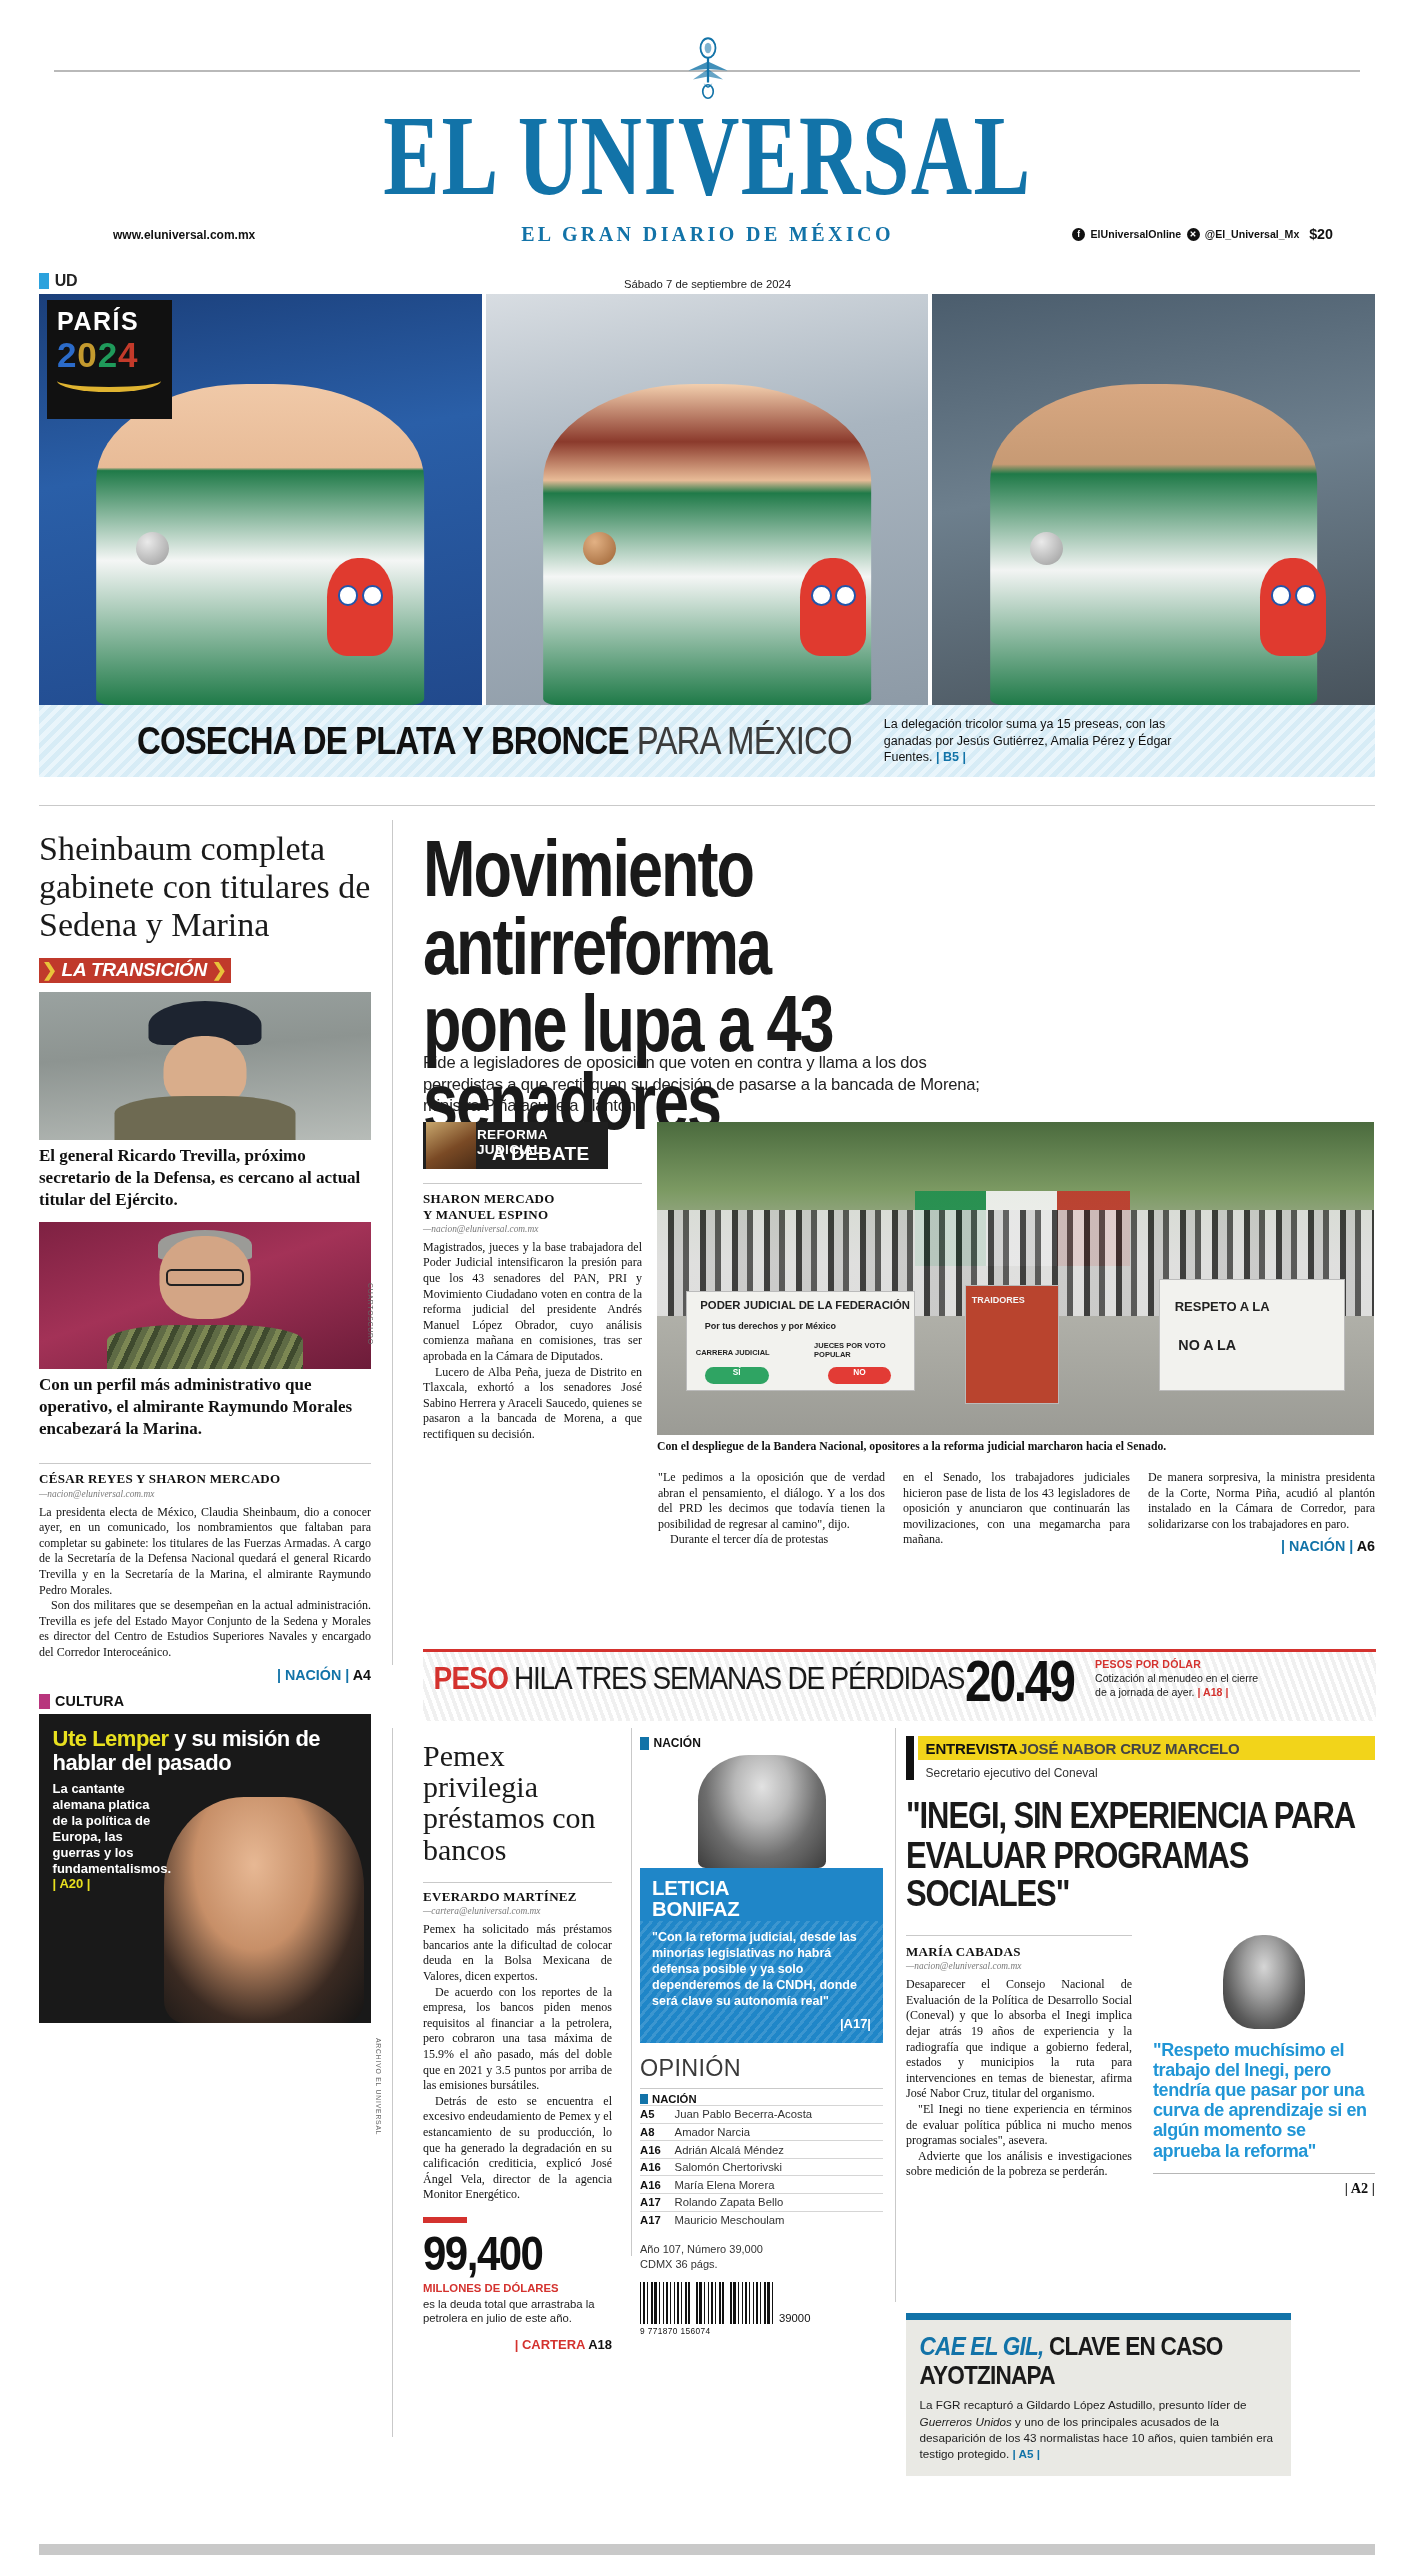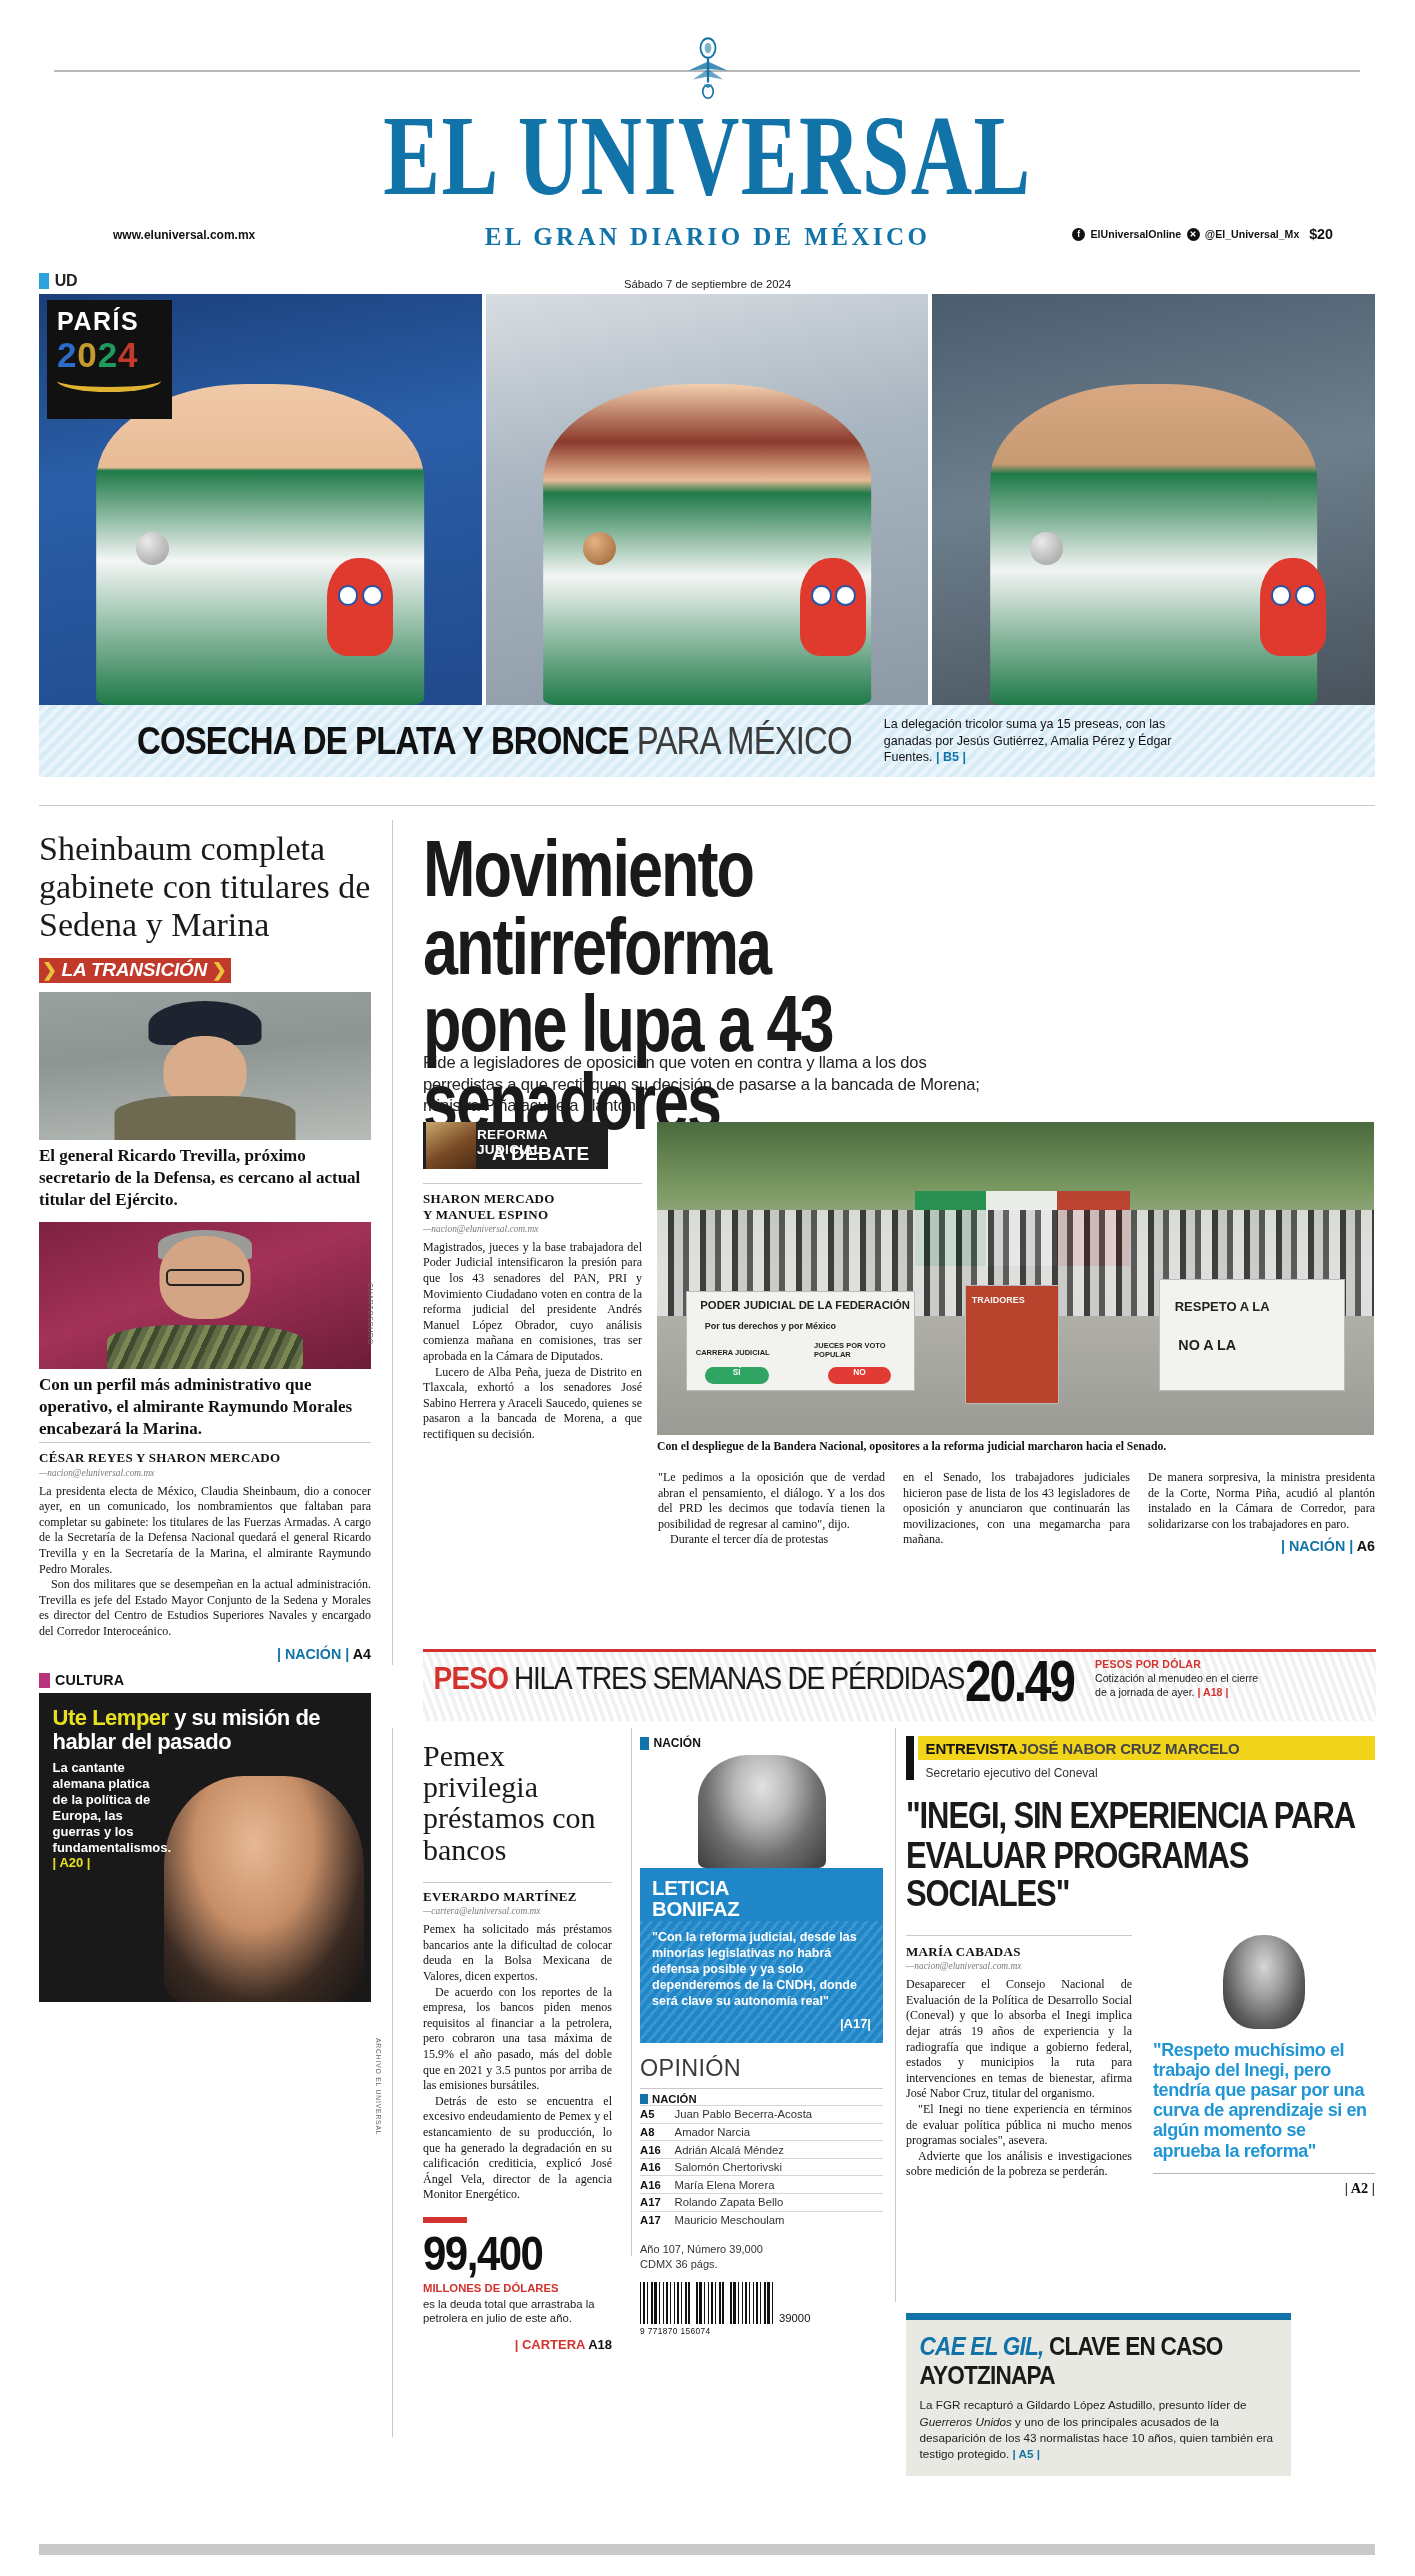--- a/index.html
+++ b/index.html
@@ -19,21 +19,21 @@
   .mh-title {
     position:absolute; left:0; right:0; top:98px; text-align:center;
     font-family:"Liberation Serif", serif; font-weight:bold;
     font-size:85px; letter-spacing:1.5px; color:#1273a8;
     line-height:1.0;
     transform:scaleY(1.35); transform-origin: top center;
   }
   .mh-sub {
     position:absolute; left:0; right:0; top:223px; text-align:center;
     font-family:"Liberation Serif", serif; font-weight:bold;
-    font-size:25px; letter-spacing:3.4px; color:#1273a8;
+    font-size:20px; letter-spacing:3.4px; color:#1273a8;
   }
   .mh-url { position:absolute; left:113px; top:228px; font-family:"Liberation Sans",sans-serif; font-size:12px; font-weight:bold; color:#111; }
   .mh-social { position:absolute; right:82px; top:226px; display:flex; align-items:center; gap:5.3px; font-family:"Liberation Sans",sans-serif; font-size:10.6px; font-weight:bold; color:#111; }
   .soc-ic { display:inline-block; width:13px; height:13px; border-radius:50%; background:#111; color:#fff; font-size:8.3px; line-height:13px; text-align:center; }
   .mh-price { font-size:14.3px; font-weight:bold; margin-left:4.5px; }
   .mh-date { position:absolute; left:0; right:0; top:278px; text-align:center; font-family:"Liberation Sans",sans-serif; font-size:11.3px; color:#222; }
   .mh-ud { position:absolute; left:39px; top:272px; display:flex; align-items:center; gap:6px; }
   .mh-ud-sq { width:9.8px; height:16px; background:#2ca2dd; }
   .mh-ud-tx { font-family:"Liberation Sans",sans-serif; font-weight:bold; font-size:16px; color:#222; letter-spacing:-0.4px; }
 
@@ -320,21 +320,21 @@
 
     <div class="lc-photo ph-admiral" style="margin-top:10.6px;">
       <div class="hair"></div>
       <div class="face"></div>
       <div class="glass"></div>
       <div class="body"></div>
 
     </div>
     <div class="cap-txt">Con un perfil más administrativo que operativo, el almirante Raymundo Morales encabezará la Marina.</div>
 
-    <div style="border-top:0.8px solid #c9c9c9; margin-top:1px; padding-top:7.5px;">
+    <div style="border-top:0.8px solid #c9c9c9; margin-top:22px; padding-top:7.5px;">
       <div class="byline">CÉSAR REYES Y SHARON MERCADO</div>
       <div class="byline-mail">—nacion@eluniversal.com.mx</div>
       <div class="bodytext">
         <p>La presidenta electa de México, Claudia Sheinbaum, dio a conocer ayer, en un comunicado, los nombramientos que faltaban para completar su gabinete: los titulares de las Fuerzas Armadas. A cargo de la Secretaría de la Defensa Nacional quedará el general Ricardo Trevilla y en la Secretaría de la Marina, el almirante Raymundo Pedro Morales.</p>
         <p>Son dos militares que se desempeñan en la actual administración. Trevilla es jefe del Estado Mayor Conjunto de la Sedena y Morales es director del Centro de Estudios Superiores Navales y encargado del Corredor Interoceánico.</p>
       </div>
       <div class="secref">
         | <span>NACIÓN</span> |
         <span class="pg">A4</span>
       </div>

